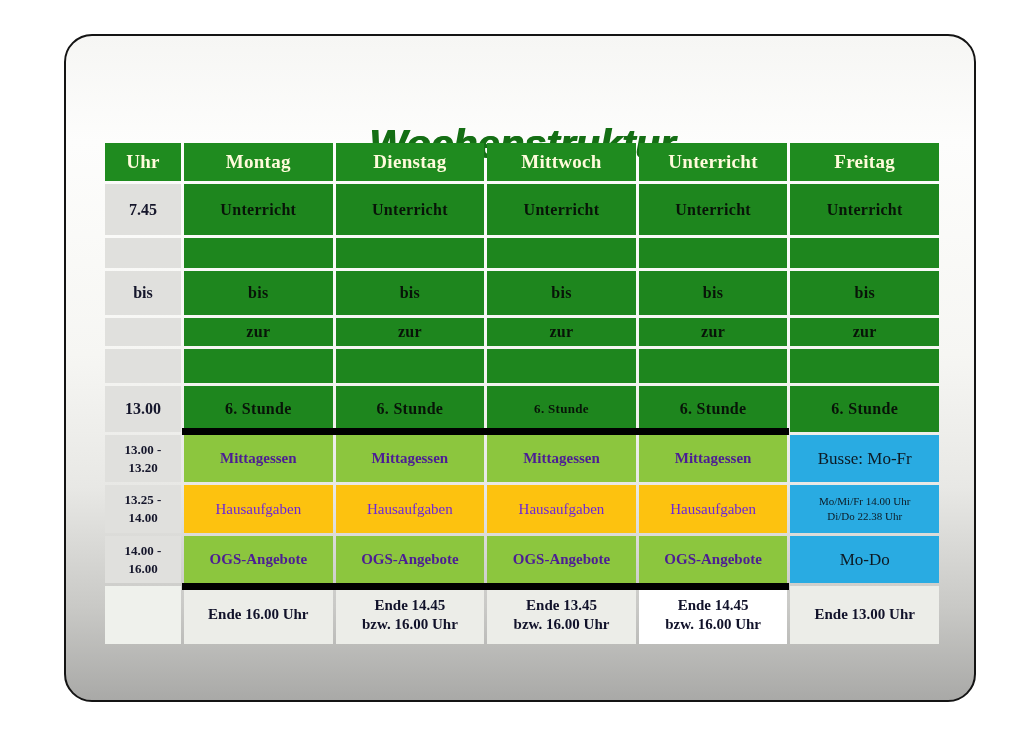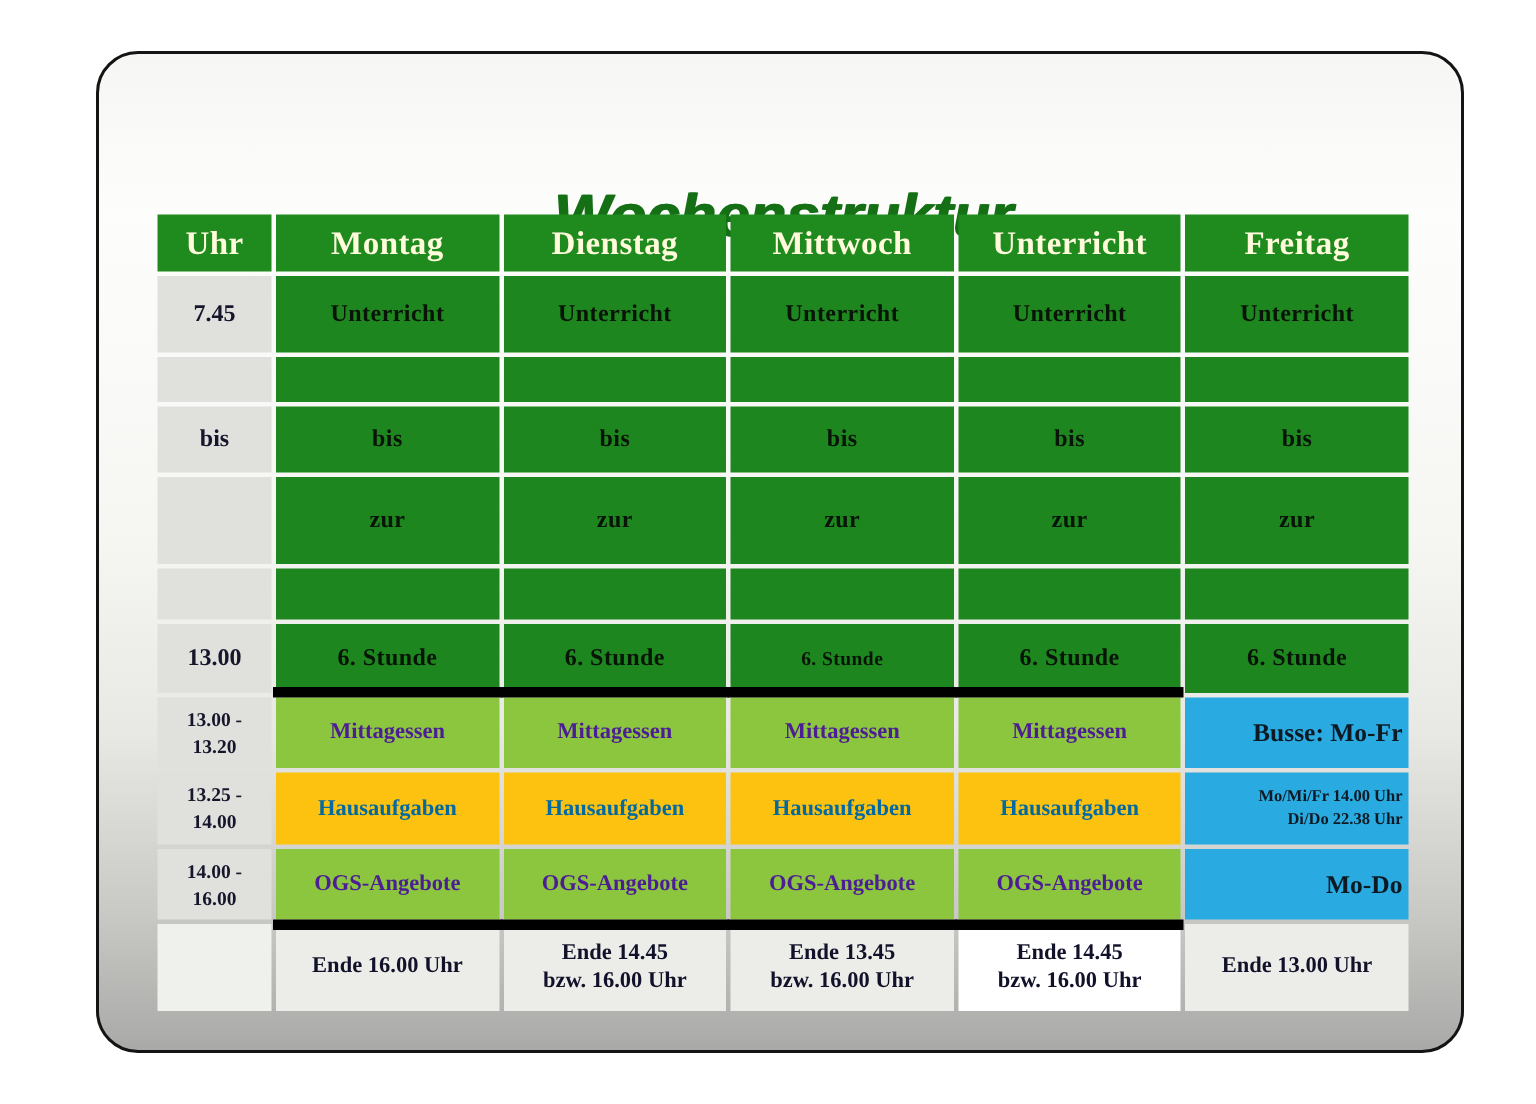--- a/index.html
+++ b/index.html
@@ -40,34 +40,34 @@
   th,td{
     position:relative;
     text-align:center; vertical-align:middle;
     padding:2px 4px; white-space:pre-line;
     font-family:"Liberation Serif", serif;
   }
   thead tr{height:38px;}
   tbody tr:nth-child(1){height:51px;}
   tbody tr:nth-child(2){height:30px;}
   tbody tr:nth-child(3){height:44px;}
-  tbody tr:nth-child(4){height:58px;}
+  tbody tr:nth-child(4){height:28px;}
   tbody tr:nth-child(5){height:34px;}
   tbody tr:nth-child(6){height:46px;}
   tbody tr:nth-child(7){height:47px;}
   tbody tr:nth-child(8){height:48px;}
   tbody tr:nth-child(9){height:47px;}
   tbody tr:nth-child(10){height:58px;}
-  .c-header{background:var(--header-green); color:#fffbdb; font-weight:bold; font-size:22px; letter-spacing:0.3px;}
+  .c-header{background:var(--header-green); color:#fffbdb; font-weight:bold; font-size:19px; letter-spacing:0.3px;}
   .c-green{background:var(--dark-green); color:#081408; font-weight:bold; font-size:16px; letter-spacing:0.3px;}
   .c-time{background:var(--time-gray); color:#15162b; font-weight:bold; font-size:16px;}
   .c-time.range{font-size:13px; line-height:1.35;}
   .c-lgreen{background:var(--light-green); color:#4c1d95; font-weight:bold; font-size:15px;}
-  .c-orange{background:var(--orange); color:#0369a1; font-weight:bold; font-size:15px;}
-  .c-blue{background:var(--blue); color:#0d1a24; font-weight:bold; font-size:17px;text-align:right;}
+  .c-orange{background:var(--orange); color:#6d28d9; font-weight:normal; font-size:15px;}
+  .c-blue{background:var(--blue); color:#0d1a24; font-weight:normal; font-size:17px;}
   .c-blue.tiny{font-size:11px; line-height:1.4;}
   .c-end{background:var(--end-gray); color:#11122a; font-weight:bold; font-size:15px; line-height:1.3;}
   .c-end.white{background:#ffffff;}
   .c-endtime{background:#eff1ec;}
   .sm{font-size:13px !important;}
   .bar-top::before{
     content:""; position:absolute; left:-2px; right:-2px; top:-7px; height:7px;
     background:#000; z-index:3;
   }
   .bar-bottom::after{

